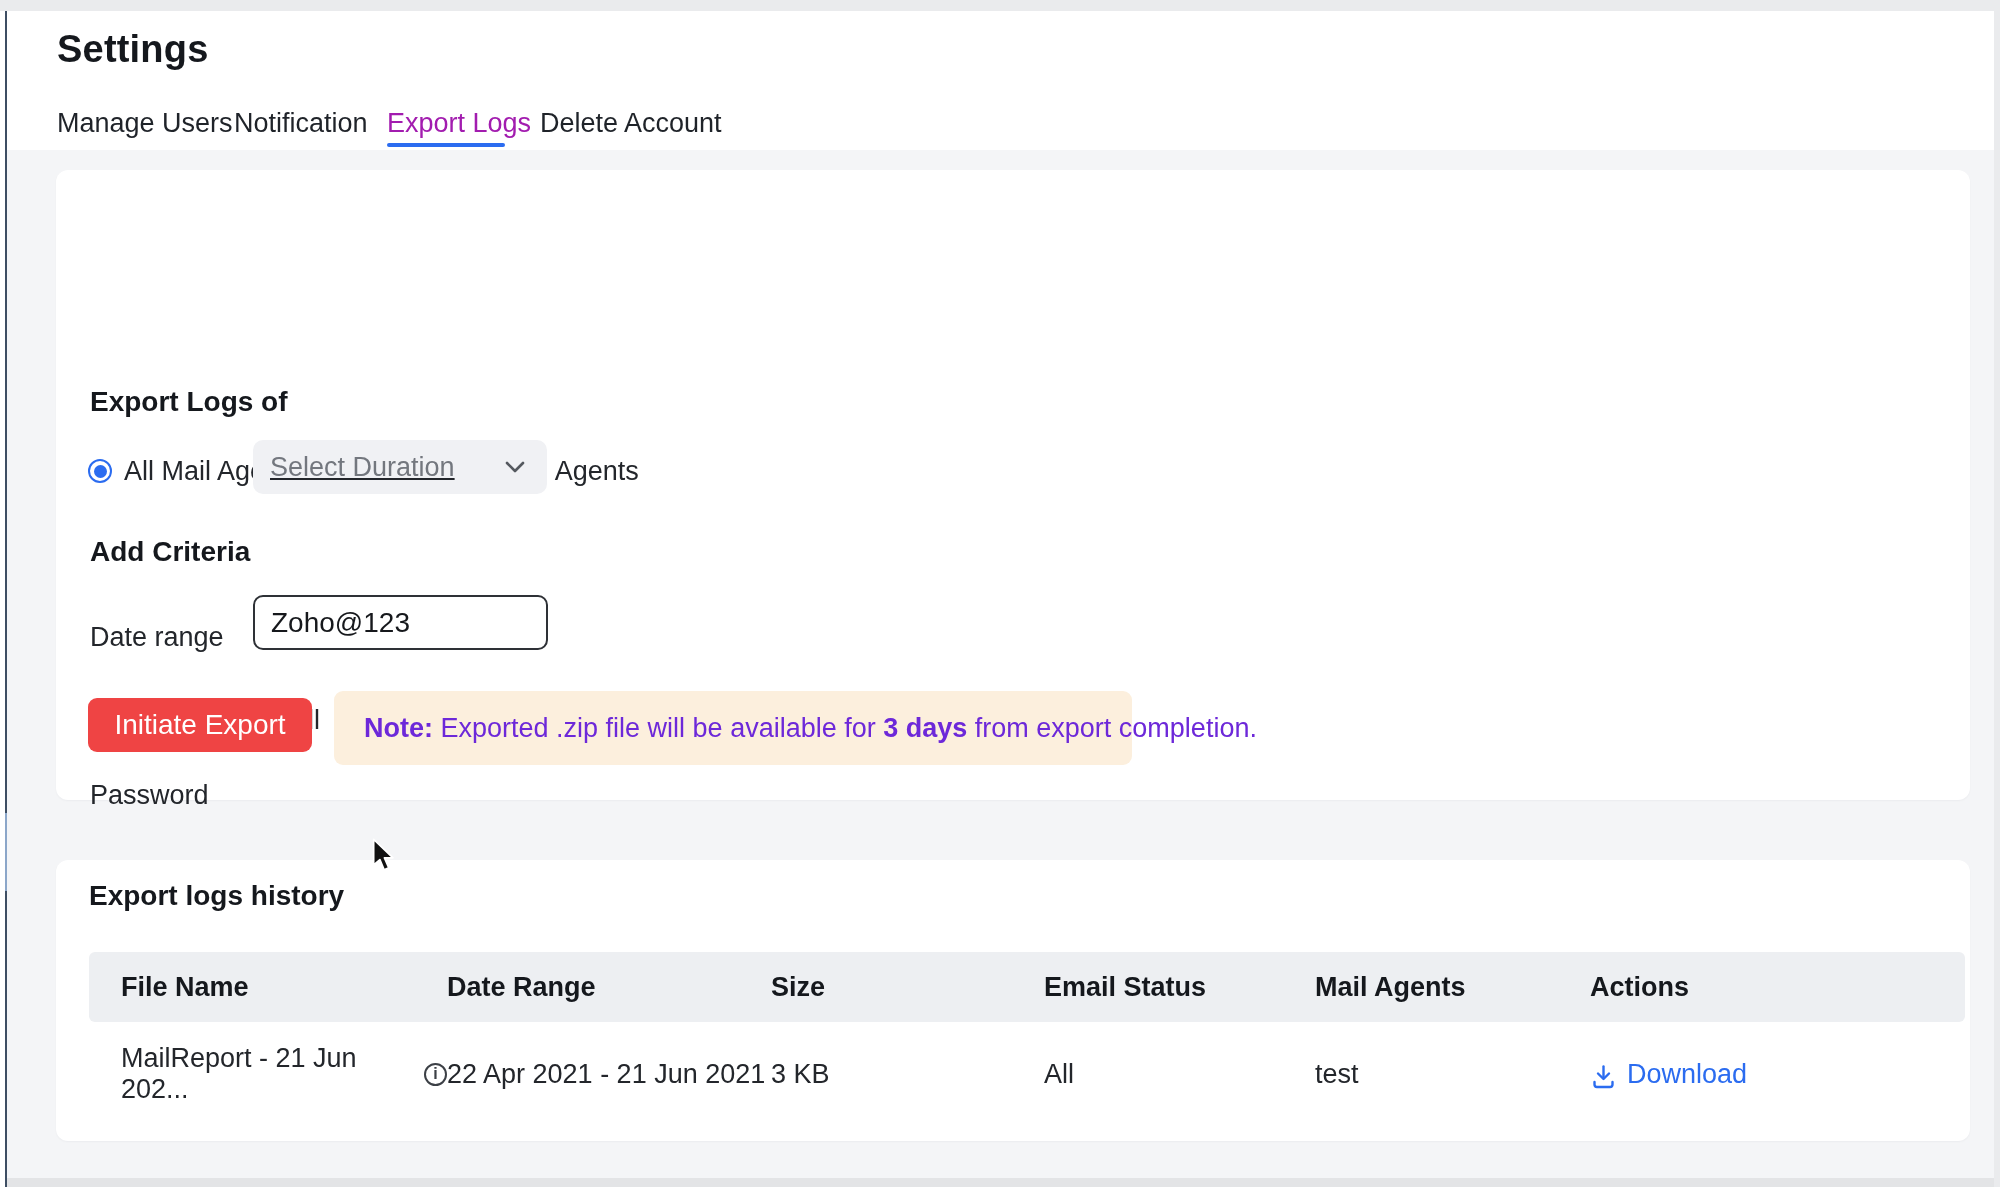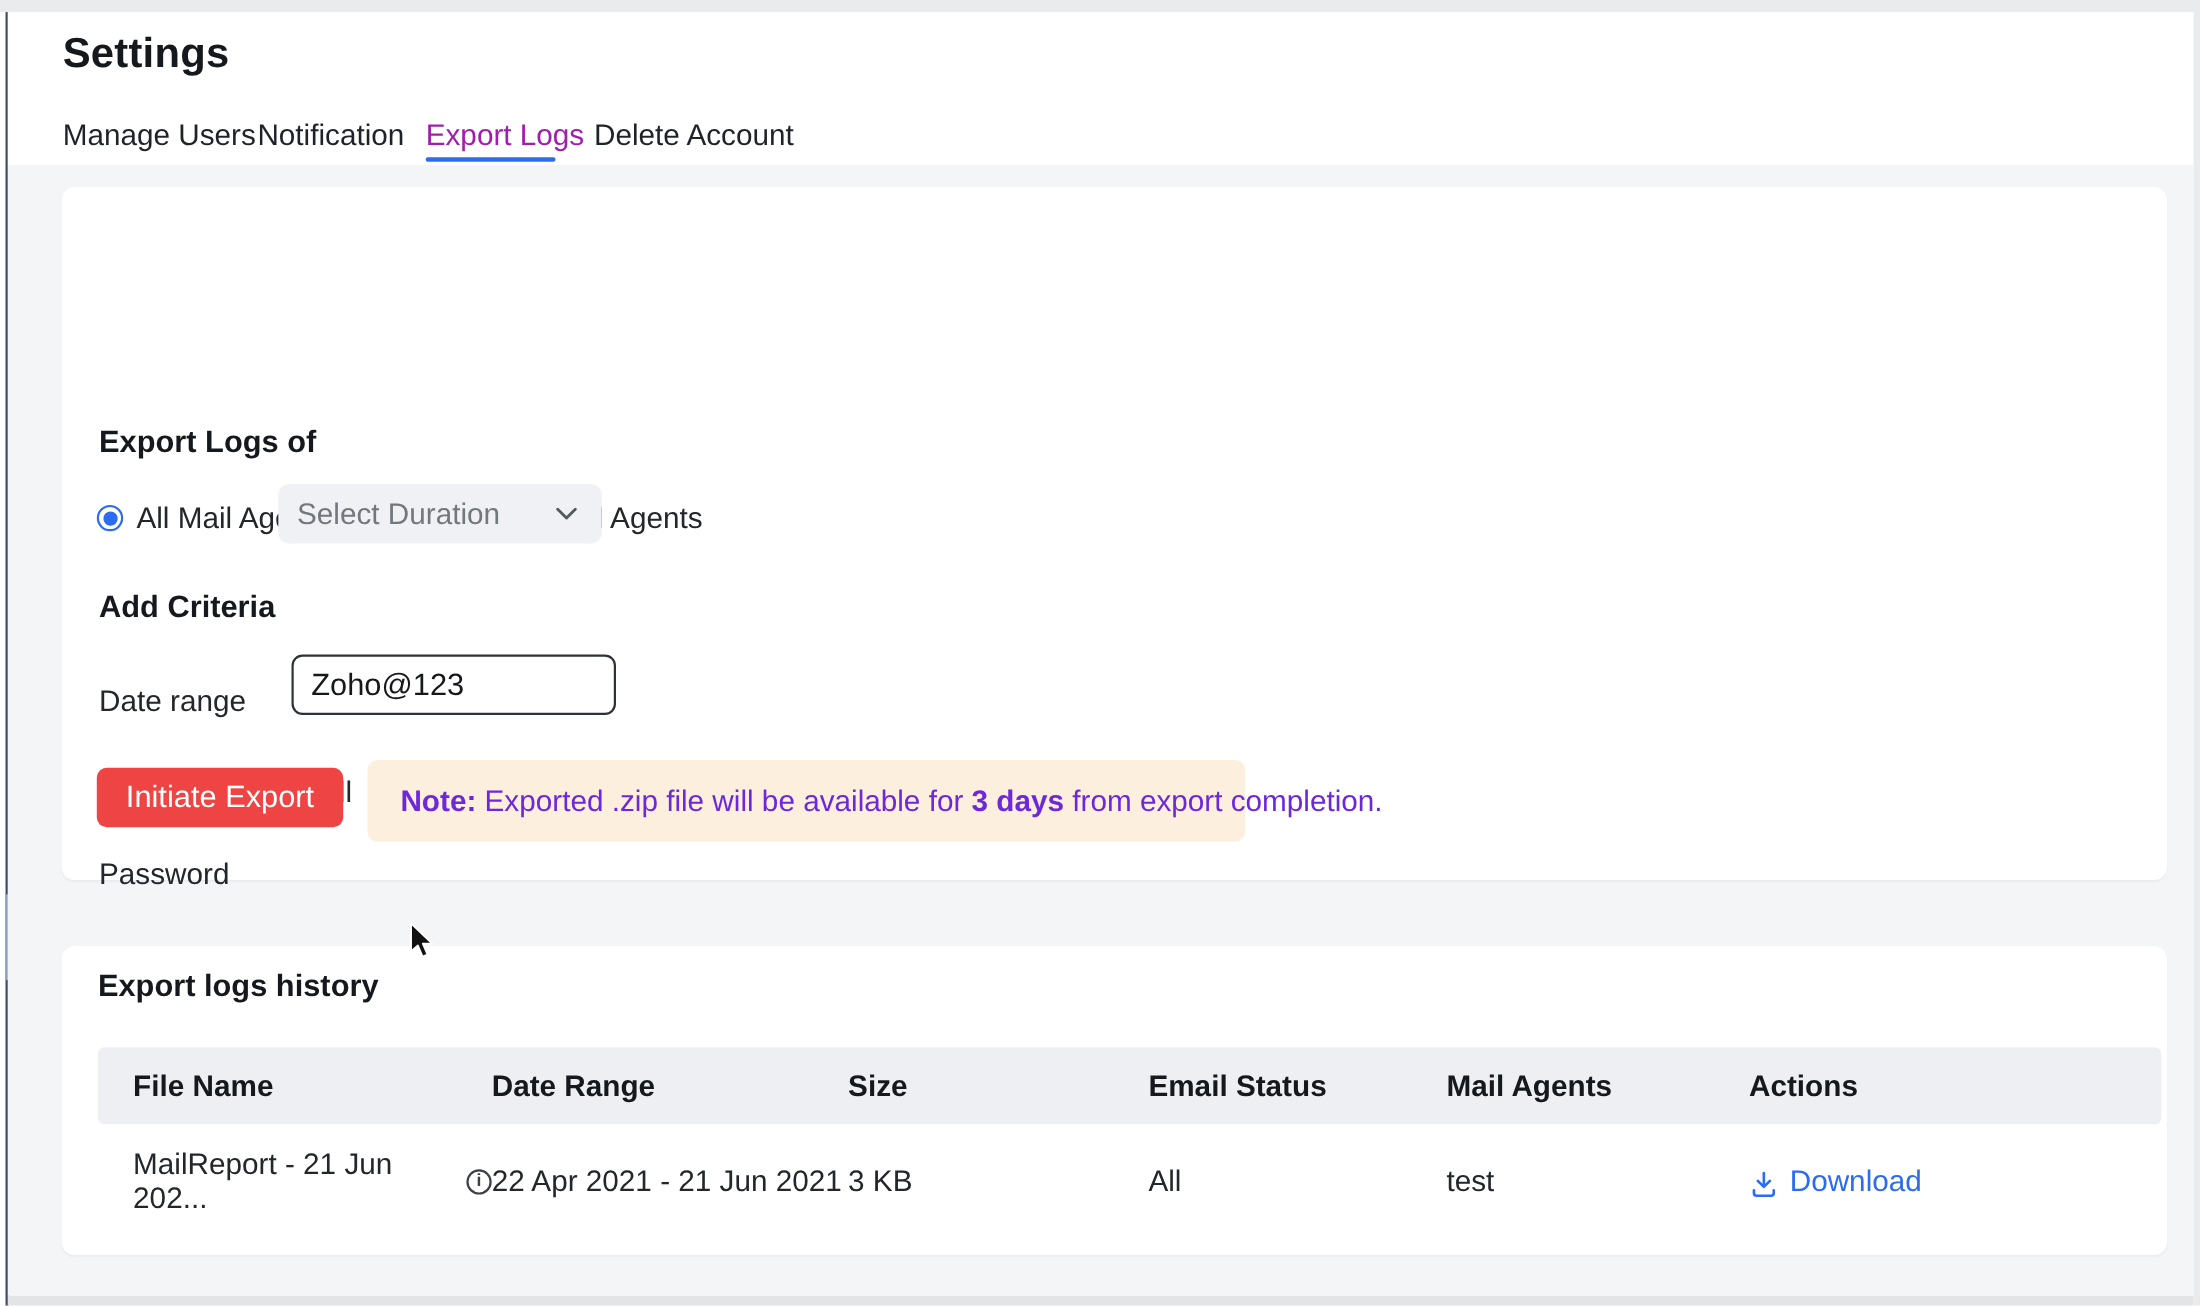--- a/index.html
+++ b/index.html
@@ -135,21 +135,21 @@
     </span>
     <span class="radio-item">
       <span class="radio"></span>
       <span class="radio-label">Specific Mail Agents</span>
     </span>
   </div>
 
   <div class="abs section-h" style="left:34px; top:366px;">Add Criteria</div>
 
   <div class="abs field-label" style="left:34px; top:452px;">Date range</div>
-  <div class="abs select-box" style="top:270px;">
+  <div class="abs select-box" style="top:270px;text-decoration:underline;">
     <span class="select-text">Select Duration</span>
     <svg width="20" height="12" viewBox="0 0 20 12">
       <polyline points="2,2 10,10 18,2" fill="none" stroke="#55595f" stroke-width="2.6" stroke-linecap="round" stroke-linejoin="round"></polyline>
     </svg>
   </div>
 
   <div class="abs field-label" style="left:34px; top:535px;">Email status</div>
   <div class="abs radio-row" style="left:200px; top:535px; height:30px; gap:60px;">
     <span class="radio-item">
       <span class="radio selected" style="margin-right:10px"></span>
@@ -159,21 +159,21 @@
       <span class="radio" style="margin-right:10px"></span>
       <span class="radio-label">Hard bounces</span>
     </span>
     <span class="radio-item">
       <span class="radio" style="margin-right:10px"></span>
       <span class="radio-label">Soft bounces</span>
     </span>
   </div>
 
   <div class="abs field-label" style="left:34px; top:610px;">Password</div>
-  <input class="abs pwd-input" style="top: 425px; margin-left: 12px;" type="text" value="Zoho@123">
+  <input class="abs pwd-input" style="top: 425px;" type="text" value="Zoho@123">
 
   <button class="abs primary-btn">Initiate Export</button>
   <div class="abs note-box">
     <span><b>Note:</b><span> Exported .zip file will be available for </span><b>3 days</b><span> from export completion.</span></span>
   </div>
 </div>
 
 <div class="abs card card2">
   <div class="abs section-h" style="left:33px; top:20px;">Export logs history</div>
 

